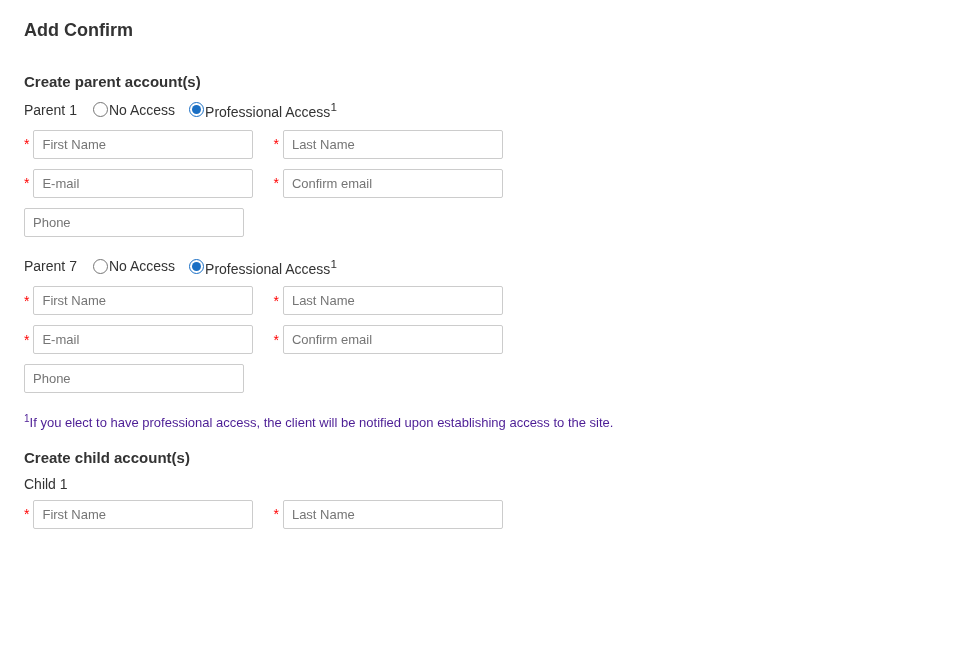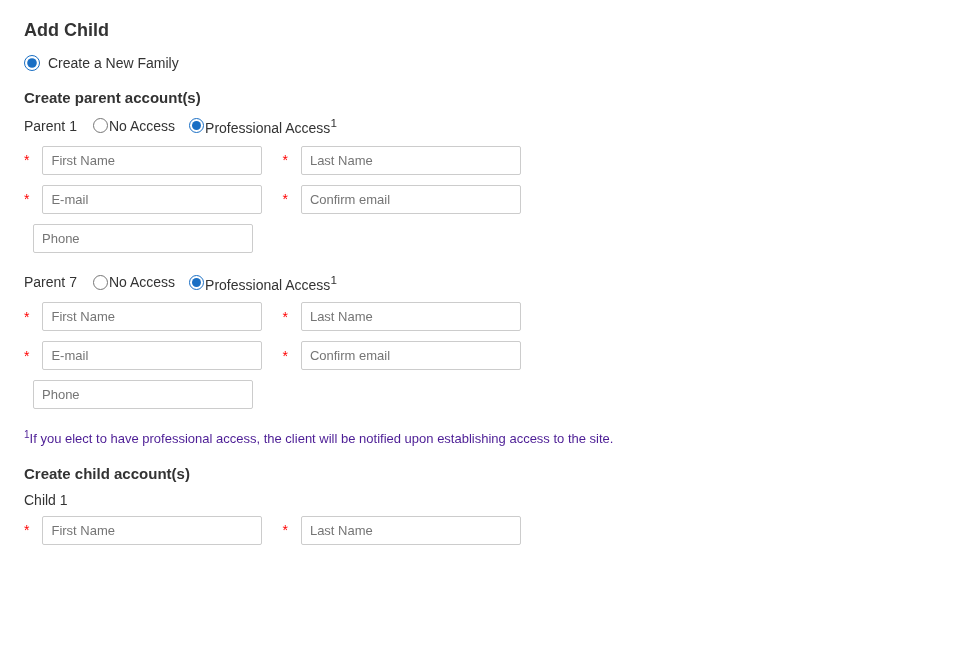--- a/index.html
+++ b/index.html
@@ -86,48 +86,43 @@
       flex-shrink: 0;
     }
     .form-field input {
       border: 1px solid #ccc;
       border-radius: 2px;
       padding: 6px 8px;
       font-size: 13px;
       color: #555;
       outline: none;
       width: 220px;
-      margin-left: 9px;
     }
     .phone-field {
       margin-bottom: 18px;
     }
     .footnote {
       font-size: 13px;
       color: #4c1d95;
       margin-bottom: 18px;
       max-width: 820px;
     }
     .footnote sup {
       font-size: 10px;
     }
     .parent-block {
       margin-bottom: 20px;
     }
   </style>
 </head>
 <body>
 
-<div class="page-title">Add Child</div>
+<div class="page-title">Add Confirm</div>
 
 <div class="radio-group">
-  <label class="radio-option">
-    <input type="radio" name="family-type" checked="" style="">
-    <span>Create a New Family</span>
-  </label>
 </div>
 
 <div class="section-title">Create parent account(s)</div>
 
 <div class="parent-block">
   <div class="parent-label-row">
     <span class="parent-label">Parent 1</span>
     <div class="access-radio-group">
       <label>
         <input type="radio" name="parent1-access" style="">

